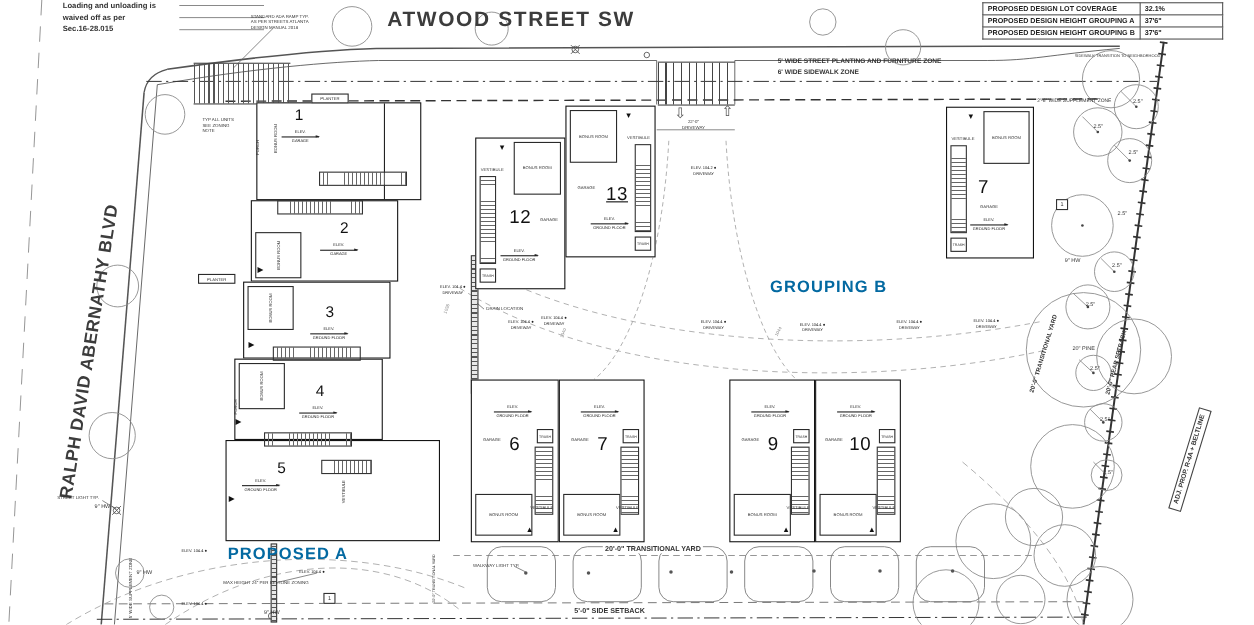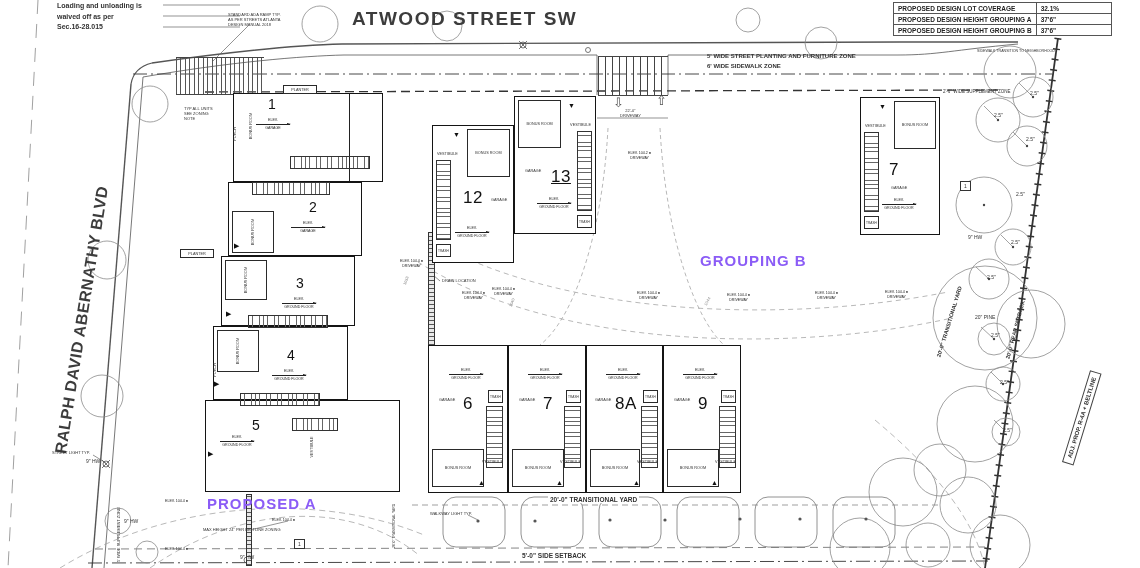--- a/index.html
+++ b/index.html
@@ -2,21 +2,21 @@
 <html><head>
 <meta charset="utf-8">
 <style>
   html,body{margin:0;padding:0;background:#fff;}
   .canvas{position:relative;width:1140px;height:568px;background:#fff;overflow:hidden;
           font-family:"Liberation Sans",sans-serif;color:#222;padding-left:46px;}
   svg.base{position:absolute;left:0;top:0;}
   
   .street-top{position:absolute;left:352px;top:8px;font-size:19px;font-weight:700;letter-spacing:1.5px;color:#3c3c3c;white-space:nowrap;}
   .street-left{position:absolute;left:52px;top:452px;font-size:16px;font-weight:700;letter-spacing:.5px;color:#3c3c3c;white-space:nowrap;transform:rotate(-81deg);transform-origin:0 0;}
-  .grouping{position:absolute;font-size:15px;font-weight:700;letter-spacing:1px;color:#8b5cf6;white-space:nowrap;}
+  .grouping{position:absolute;font-size:15px;font-weight:700;letter-spacing:1px;color:#0369a1;white-space:nowrap;}
   .note{position:absolute;font-size:7px;font-weight:700;line-height:1.5;color:#333;}
   .tiny{position:absolute;font-size:4px;line-height:1.25;color:#333;white-space:nowrap;}
   .rot{transform-origin:0 0;}
   .zone-label{position:absolute;font-size:6px;font-weight:700;color:#333;white-space:nowrap;}
   .setback-label{position:absolute;font-size:6.5px;font-weight:700;color:#333;white-space:nowrap;background:#fff;padding:0 2px;}
   
   table.dtable{position:absolute;left:893px;top:2px;border-collapse:collapse;background:#fff;}
   table.dtable td{border:1px solid #555;font-size:6.5px;font-weight:700;color:#222;padding:1.5px 4px;white-space:nowrap;}
   table.dtable td.val{width:66px;}
   
@@ -434,46 +434,46 @@
     <div class="trashbox" style="right:4px;top:44px;width:15px;height:13px;">
         <span>TRASH</span>
       </div>
     <div class="stairv" style="right:4px;top:60px;height:62px;width:17px;"></div>
     <div class="roombox" style="left:3px;bottom:5px;width:52px;height:38px;">
         <span>BONUS ROOM</span>
       </div>
     <span class="lbl" style="right:4px;bottom:28px;">VESTIBULE</span>
     <span class="tri" style="right:22px;bottom:6px;">▲</span>
   </div>
-  <div class="unit ub" style="left:586px;top:345px;width:77px;height:148px;">
+  <div class="unit ub" style="left:663px;top:345px;width:78px;height:148px;">
     <div class="elevtxt" style="left:19px;top:22px;">
       <span>ELEV.</span>
       <span class="arrline"></span>
       <span>GROUND FLOOR</span>
     </div>
-    <span class="lbl" style="left:8px;top:52px;">GARAGE</span>
-    <span class="unum" style="left:28px;top:48px;">8A</span>
+    <span class="lbl" style="left:10px;top:52px;">GARAGE</span>
+    <span class="unum" style="left:34px;top:48px;">9</span>
     <div class="trashbox" style="right:4px;top:44px;width:15px;height:13px;">
         <span>TRASH</span>
       </div>
     <div class="stairv" style="right:4px;top:60px;height:62px;width:17px;"></div>
-    <div class="roombox" style="left:3px;bottom:5px;width:50px;height:38px;">
+    <div class="roombox" style="left:3px;bottom:5px;width:52px;height:38px;">
         <span>BONUS ROOM</span>
       </div>
     <span class="lbl" style="right:4px;bottom:28px;">VESTIBULE</span>
     <span class="tri" style="right:22px;bottom:6px;">▲</span>
   </div>
-  <div class="unit ub" style="left:663px;top:345px;width:78px;height:148px;">
+  <div class="unit ub" style="left:741px;top:345px;width:78px;height:148px;">
     <div class="elevtxt" style="left:19px;top:22px;">
       <span>ELEV.</span>
       <span class="arrline"></span>
       <span>GROUND FLOOR</span>
     </div>
-    <span class="lbl" style="left:10px;top:52px;">GARAGE</span>
-    <span class="unum" style="left:34px;top:48px;">9</span>
+    <span class="lbl" style="left:8px;top:52px;">GARAGE</span>
+    <span class="unum" style="left:30px;top:48px;">10</span>
     <div class="trashbox" style="right:4px;top:44px;width:15px;height:13px;">
         <span>TRASH</span>
       </div>
     <div class="stairv" style="right:4px;top:60px;height:62px;width:17px;"></div>
     <div class="roombox" style="left:3px;bottom:5px;width:52px;height:38px;">
         <span>BONUS ROOM</span>
       </div>
     <span class="lbl" style="right:4px;bottom:28px;">VESTIBULE</span>
     <span class="tri" style="right:22px;bottom:6px;">▲</span>
   </div>

